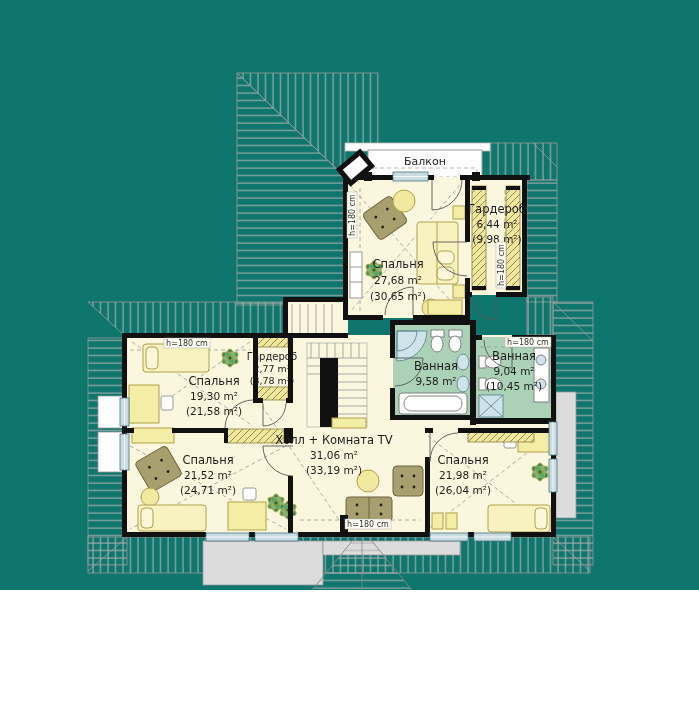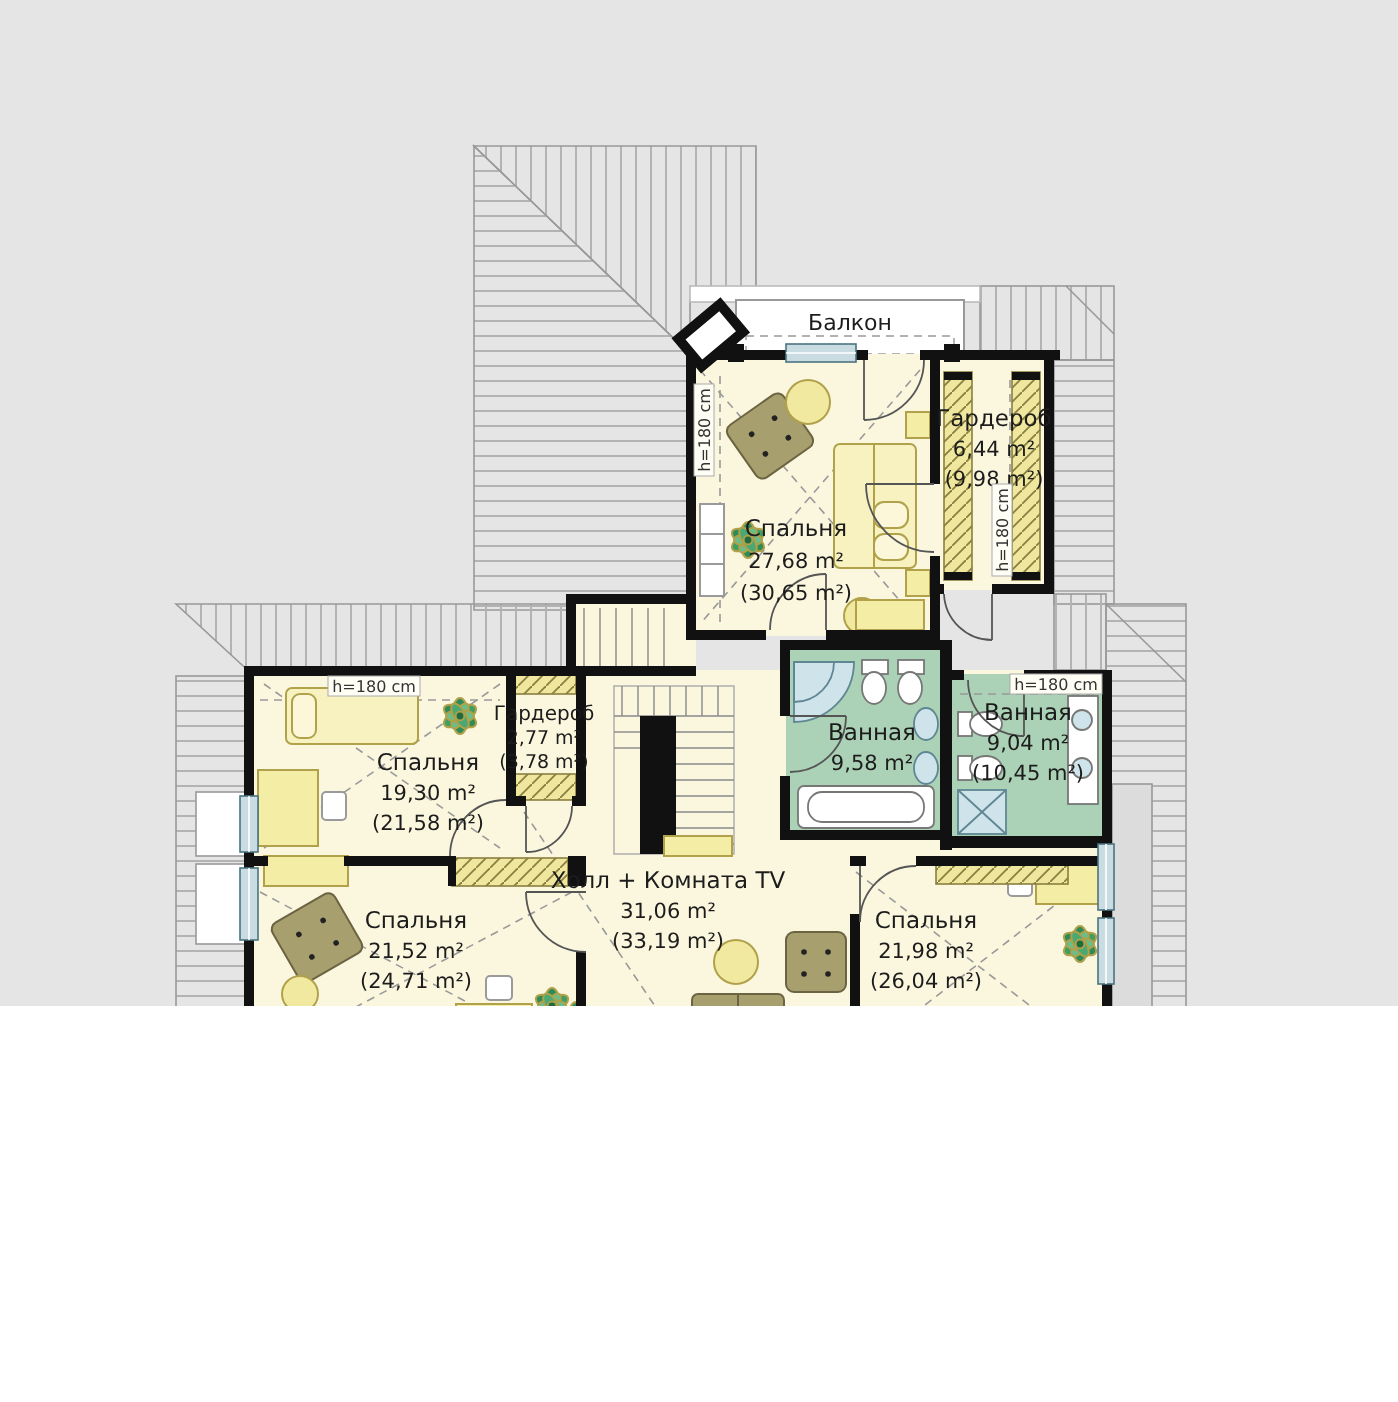--- a/index.html
+++ b/index.html
@@ -1,16 +1,16 @@
 <!DOCTYPE html>
 <html><head>
 <meta charset="utf-8">
 <style>
   html,body{margin:0;padding:0;background:#fff;}
-  .plan-wrap{width:699px;height:503px;position:relative;background:#e5e5e5;overflow:hidden;}
+  .plan-wrap{width:699px;height:590px;position:relative;background:#0f766e;overflow:hidden;}
   svg{display:block;}
   text{font-family:"DejaVu Sans","Liberation Sans",sans-serif;fill:#1c1c1c;}
   .room-name{font-size:11.5px;}
   .room-area{font-size:10.5px;}
   .small-note{font-size:8px;fill:#333;}
   .balcony-label{font-size:11px;}
   .wsmall .room-name{font-size:10px;}
   .wsmall .room-area{font-size:9.5px;}
 </style>
 </head>

